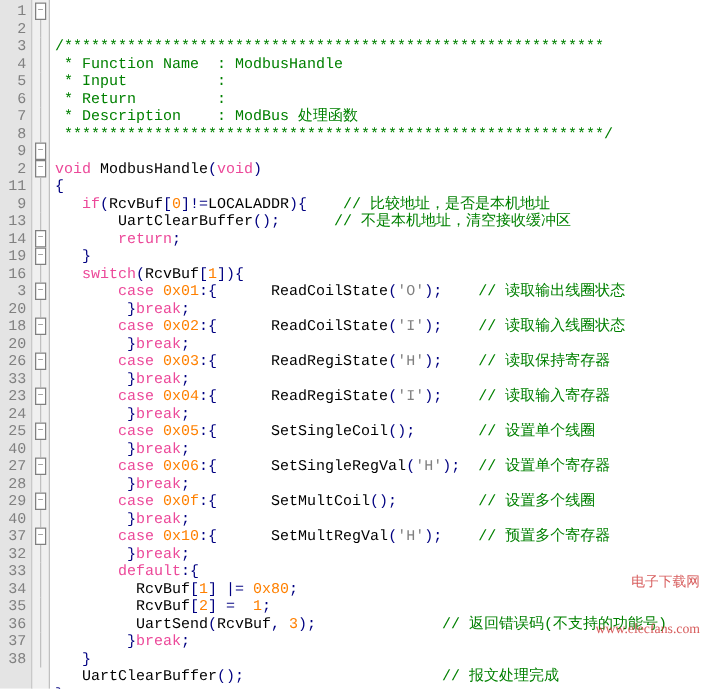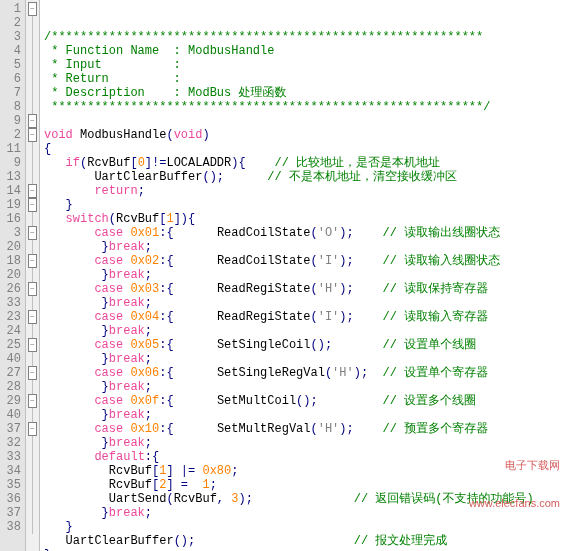--- a/index.html
+++ b/index.html
@@ -58,21 +58,21 @@
   .cm { color: #008000; }
   .kw { color: #ec4899; }
   .id { color: #000; }
   .num { color: #ff8000; }
   .op { color: #000080; }
   .ch { color: #808080; }
   .watermark {
     position: absolute;
     right: 6px;
     bottom: 18px;
-    font-family: Liberation Sans, sans-serif;
+    font-family: Liberation Serif, serif;
     font-size: 11px;
     color: #d04040;
     opacity: 0.85;
     text-align: right;
     pointer-events: none;
   }
   .watermark .logo {
     display:inline-block;
     width: 18px; height: 18px;
     border-radius: 50%;

